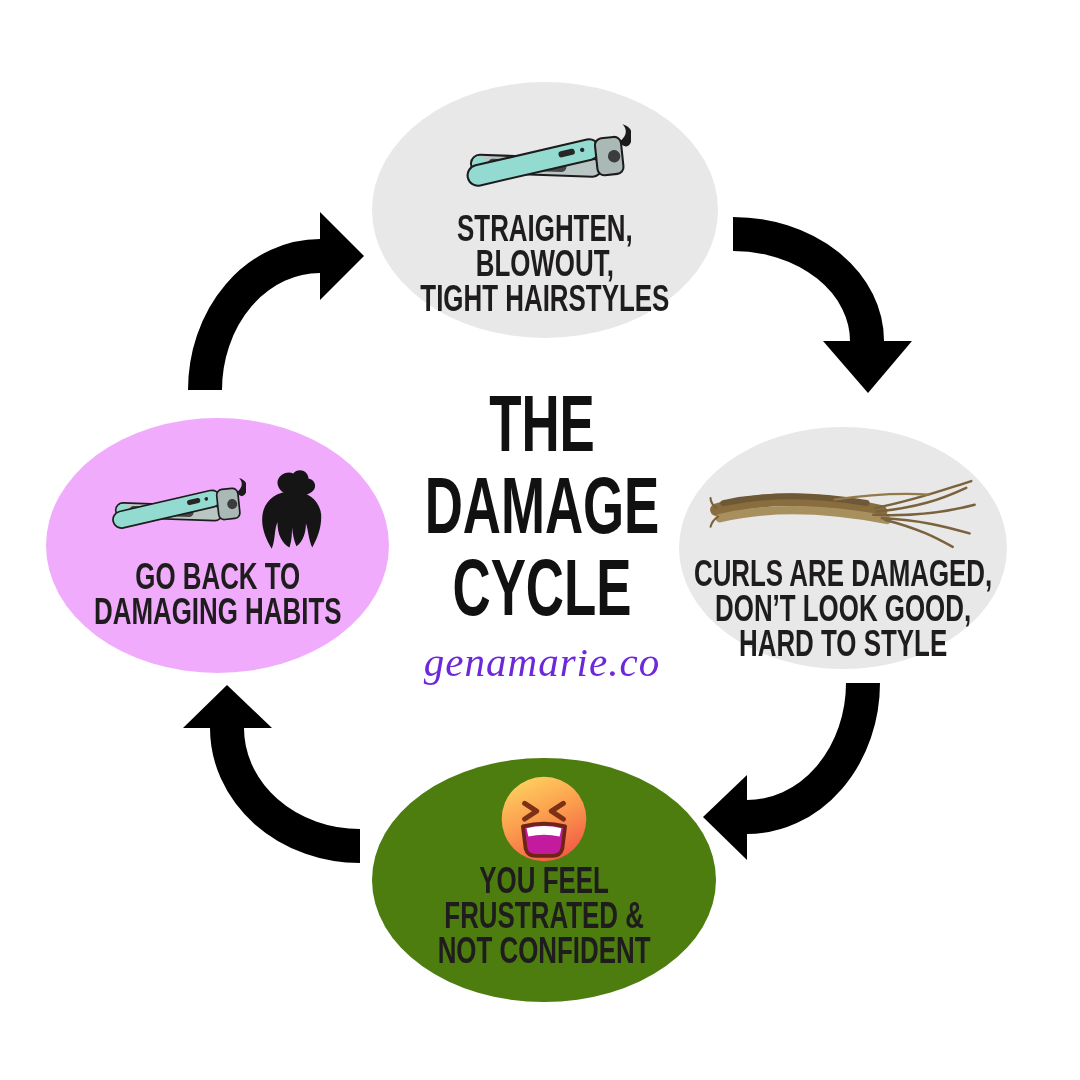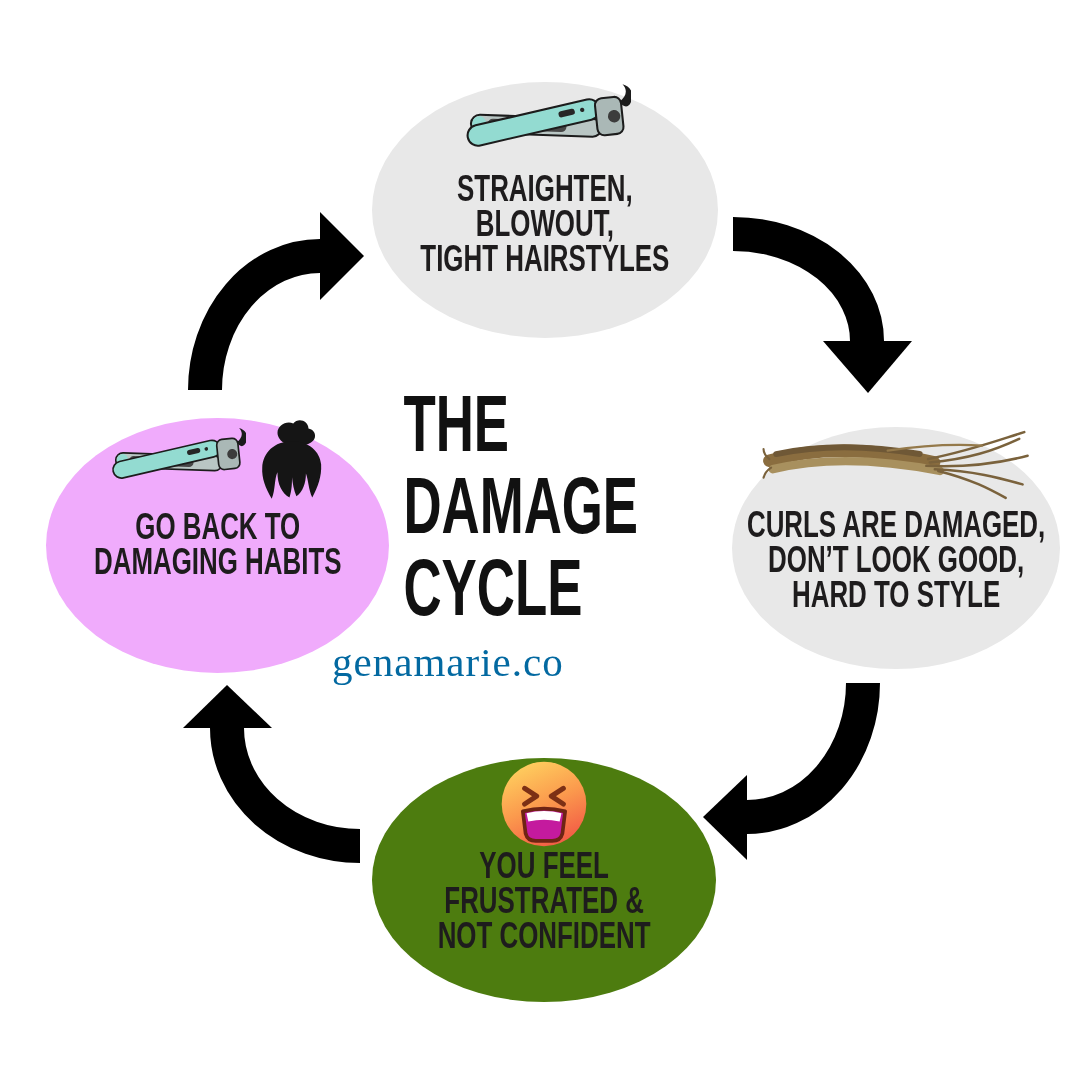--- a/index.html
+++ b/index.html
@@ -3,38 +3,38 @@
 <meta charset="utf-8">
 <style>
   html,body{margin:0;padding:0;background:#ffffff;}
   .canvas{
     position:relative;width:1080px;height:1080px;overflow:hidden;
     background:#ffffff;font-family:"Liberation Sans",sans-serif;
   }
   
   .node{
     position:absolute;border-radius:50%;
-    display:flex;flex-direction:column;align-items:center;justify-content:flex-start;
+    display:flex;flex-direction:column;align-items:center;justify-content:flex-end;
     box-sizing:border-box;text-align:center;
   }
   .node-top   {left:372px;top:82px; width:346px;height:256px;padding-bottom:22px;}
-  .node-right {left:732px;top:427px;width:328px;height:242px;padding-bottom:8px;}
+  .node-right {left:679px;top:427px;width:328px;height:242px;padding-bottom:8px;}
   .node-bottom{left:372px;top:758px;width:344px;height:244px;padding-bottom:34px;}
   .node-left  {left:46px; top:418px;width:343px;height:255px;padding-bottom:44px;}
   .label{
     font-weight:700;font-size:37px;line-height:35px;letter-spacing:0px;
     transform:scaleX(0.70);transform-origin:50% 50%;white-space:nowrap;
   }
   .icon-row{display:flex;flex-direction:row;align-items:center;gap:8px;margin-bottom:8px;}
   .node-top .node-icon{margin-bottom:6px;}
   .node-right .node-icon{margin-bottom:4px;}
   .node-bottom .node-icon{margin-bottom:-2px;}
   
   .title-block{
-    position:absolute;left:332px;top:383px;width:420px;
+    position:absolute;left:332px;top:383px;width:420px;text-align:center;
   }
   .title{
     font-weight:700;font-size:80px;line-height:82px;
     transform:scaleX(0.66);transform-origin:50% 50%;white-space:nowrap;
   }
   .watermark{
     margin-top:10px;font-family:"Liberation Serif",serif;font-weight:400;
     font-size:41px;line-height:46px;letter-spacing:1px;
   }
   
@@ -131,21 +131,21 @@
       <polygon points="183,728 272,728 227,685" fill="#000000"></polygon>
     </g>
   </svg>
 
   <div class="title-block">
     <div class="title" style="color: rgb(17, 17, 17);">
       <div>THE</div>
       <div>DAMAGE</div>
       <div>CYCLE</div>
     </div>
-    <div class="watermark" style="color: #0369a1;">genamarie.co</div>
+    <div class="watermark" style="color: #6d28d9; font-style: italic;">genamarie.co</div>
   </div>
 
   <div class="node node-top" style="background: rgb(232, 232, 232);">
     <svg class="node-icon" width="172" height="83" viewBox="0 0 250 120">
         <use href="#sym-flatiron"></use>
       </svg>
     <div class="label" style="color: rgb(30, 28, 29);">
       <div>STRAIGHTEN,</div>
       <div>BLOWOUT,</div>
       <div>TIGHT HAIRSTYLES</div>

